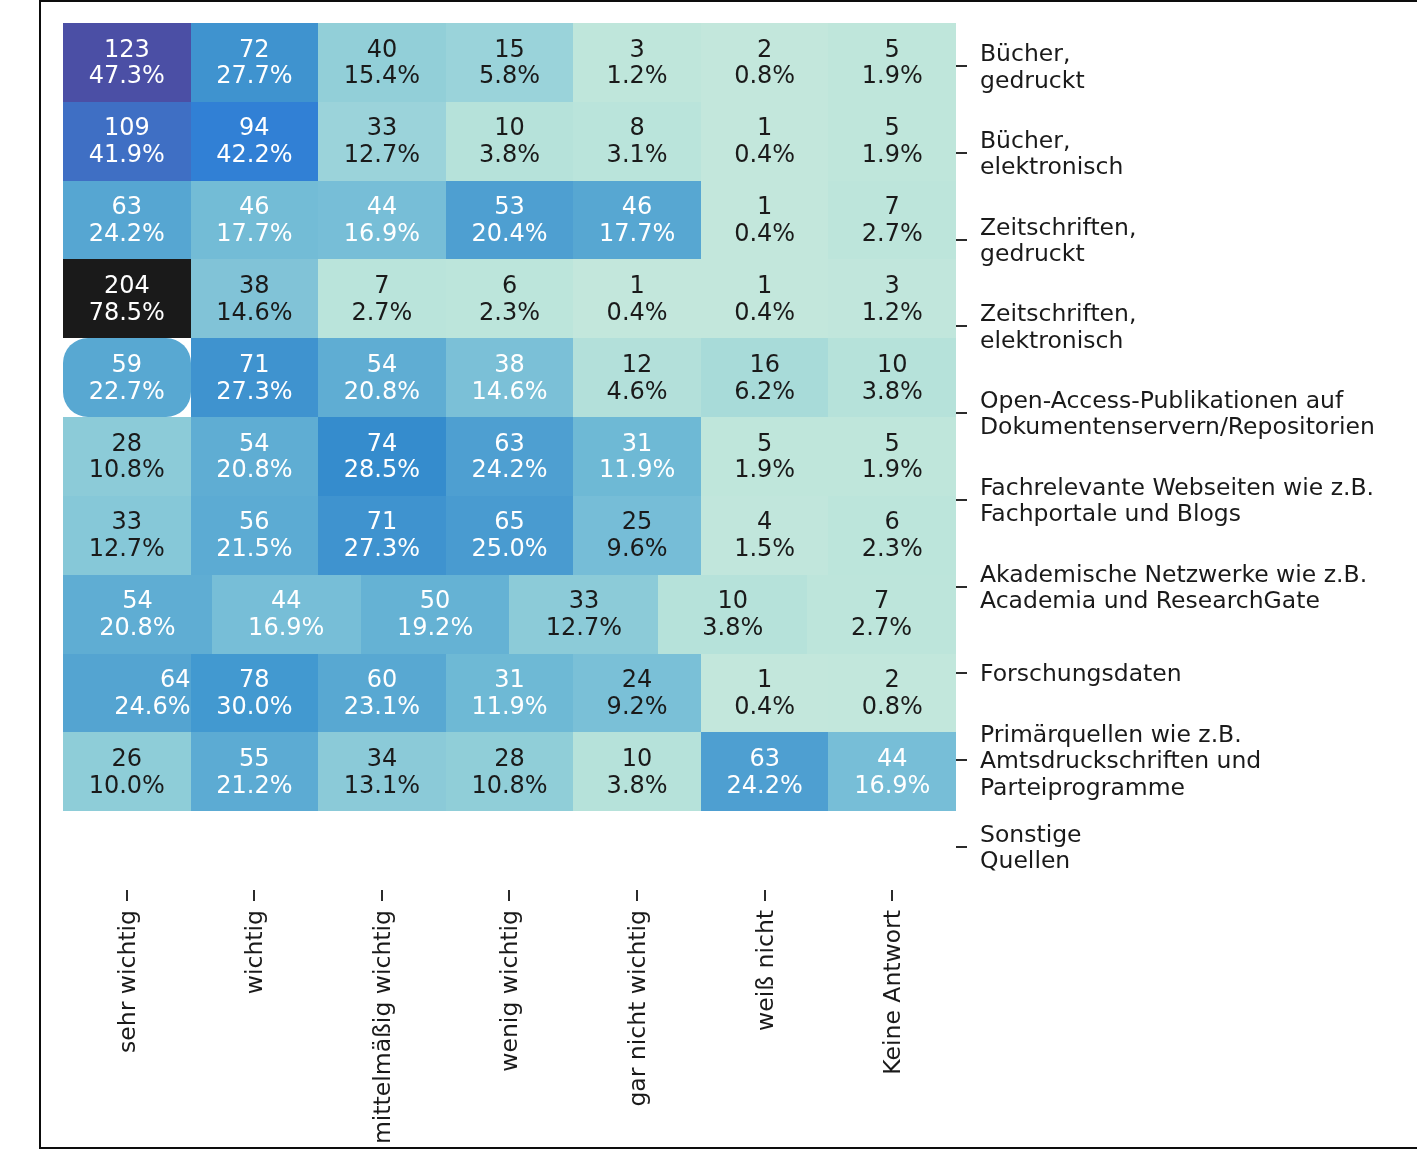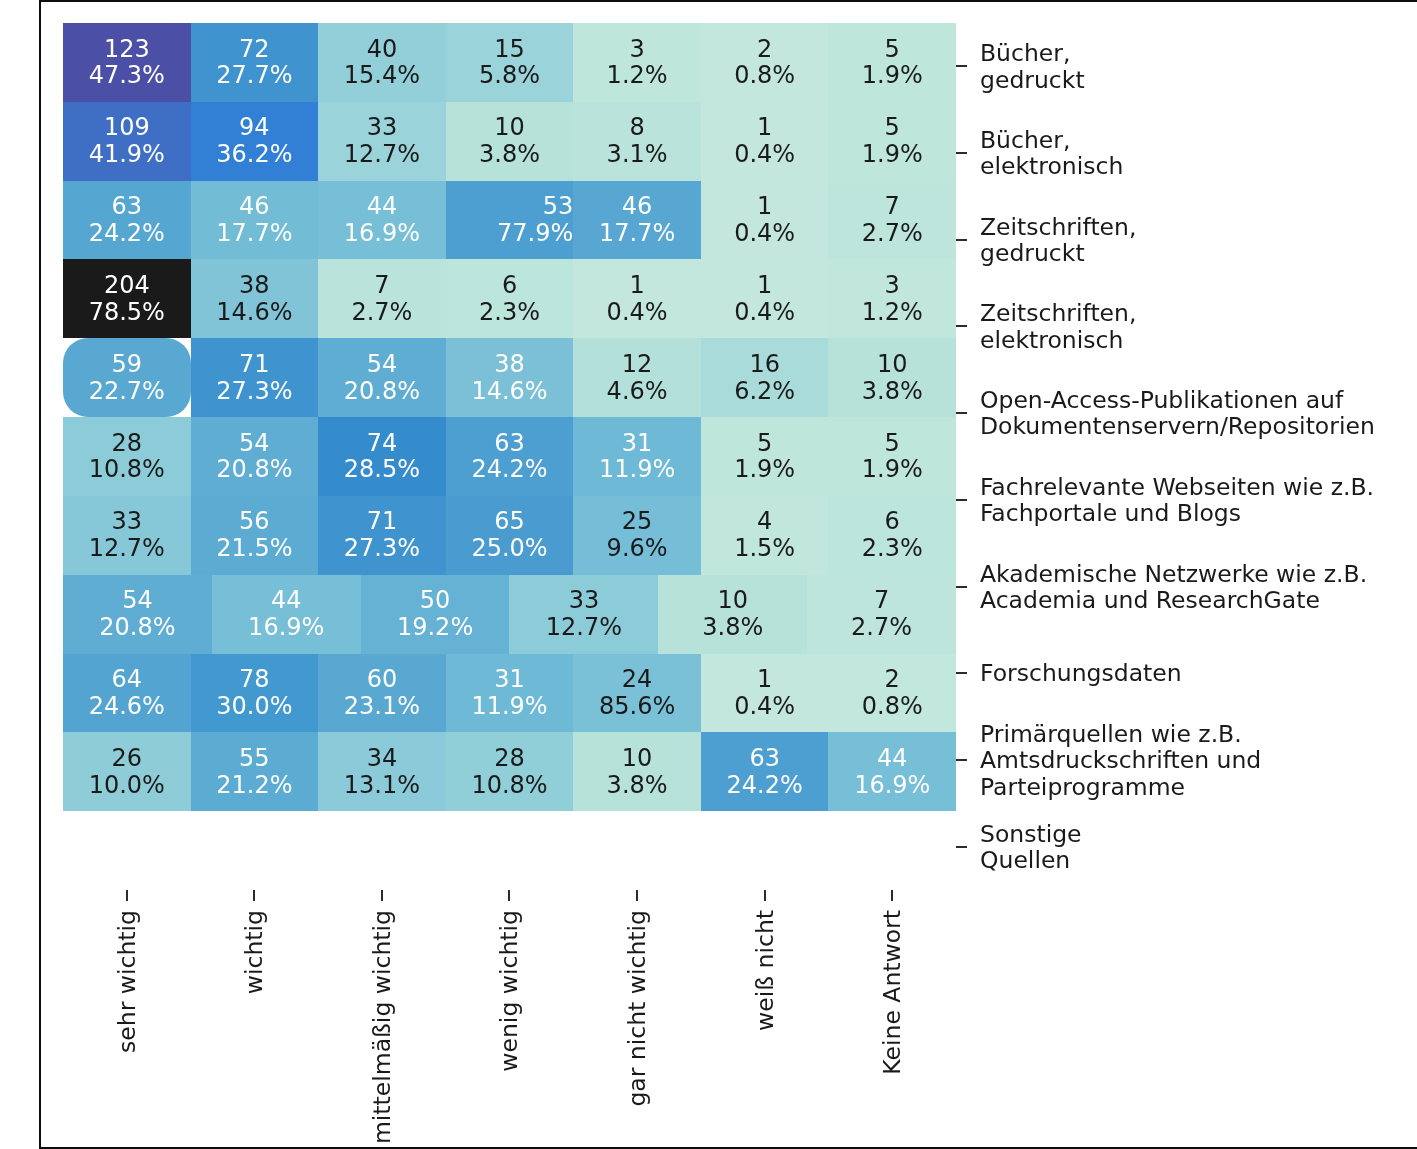--- a/index.html
+++ b/index.html
@@ -151,21 +151,21 @@
           <span class="v-pct">1.9%</span>
         </div>
       </div>
       <div class="hm-row">
         <div class="hm-cell" style="background: rgb(63, 111, 196); color: rgb(255, 255, 255);">
           <span class="v-count">109</span>
           <span class="v-pct">41.9%</span>
         </div>
         <div class="hm-cell" style="background: rgb(49, 128, 213); color: rgb(255, 255, 255);">
           <span class="v-count">94</span>
-          <span class="v-pct">36.2%</span>
+          <span class="v-pct">42.2%</span>
         </div>
         <div class="hm-cell" style="background: rgb(155, 211, 218); color: rgb(26, 26, 26);">
           <span class="v-count">33</span>
           <span class="v-pct">12.7%</span>
         </div>
         <div class="hm-cell" style="background: rgb(182, 226, 218); color: rgb(26, 26, 26);">
           <span class="v-count">10</span>
           <span class="v-pct">3.8%</span>
         </div>
         <div class="hm-cell" style="background: rgb(186, 228, 219); color: rgb(26, 26, 26);">
@@ -187,23 +187,23 @@
           <span class="v-pct">24.2%</span>
         </div>
         <div class="hm-cell" style="background: rgb(115, 188, 214); color: rgb(255, 255, 255);">
           <span class="v-count">46</span>
           <span class="v-pct">17.7%</span>
         </div>
         <div class="hm-cell" style="background: rgb(119, 190, 215); color: rgb(255, 255, 255);">
           <span class="v-count">44</span>
           <span class="v-pct">16.9%</span>
         </div>
-        <div class="hm-cell" style="background: rgb(78, 159, 209); color: rgb(255, 255, 255); align-items: flex-end;">
+        <div class="hm-cell" style="background: rgb(78, 159, 209); color: rgb(255, 255, 255);">
           <span class="v-count">53</span>
-          <span class="v-pct">77.9%</span>
+          <span class="v-pct">20.4%</span>
         </div>
         <div class="hm-cell" style="background: rgb(87, 167, 210); color: rgb(255, 255, 255);">
           <span class="v-count">46</span>
           <span class="v-pct">17.7%</span>
         </div>
         <div class="hm-cell" style="background: rgb(195, 231, 220); color: rgb(26, 26, 26);">
           <span class="v-count">1</span>
           <span class="v-pct">0.4%</span>
         </div>
         <div class="hm-cell" style="background: rgb(189, 229, 219); color: rgb(26, 26, 26);">
@@ -351,39 +351,39 @@
         <div class="hm-cell" style="background: rgb(182, 226, 218); color: rgb(26, 26, 26);">
           <span class="v-count">10</span>
           <span class="v-pct">3.8%</span>
         </div>
         <div class="hm-cell" style="background: rgb(189, 229, 219); color: rgb(26, 26, 26);">
           <span class="v-count">7</span>
           <span class="v-pct">2.7%</span>
         </div>
       </div>
       <div class="hm-row">
-        <div class="hm-cell" style="background: rgb(84, 164, 209); color: rgb(255, 255, 255);">
+        <div class="hm-cell" style="background: rgb(84, 164, 209); color: rgb(255, 255, 255); align-items: flex-end;">
           <span class="v-count">64</span>
           <span class="v-pct">24.6%</span>
         </div>
         <div class="hm-cell" style="background: rgb(66, 153, 208); color: rgb(255, 255, 255);">
           <span class="v-count">78</span>
           <span class="v-pct">30.0%</span>
         </div>
         <div class="hm-cell" style="background: rgb(88, 168, 210); color: rgb(255, 255, 255);">
           <span class="v-count">60</span>
           <span class="v-pct">23.1%</span>
         </div>
         <div class="hm-cell" style="background: rgb(110, 185, 213); color: rgb(255, 255, 255);">
           <span class="v-count">31</span>
           <span class="v-pct">11.9%</span>
         </div>
         <div class="hm-cell" style="background: rgb(122, 192, 215); color: rgb(26, 26, 26);">
           <span class="v-count">24</span>
-          <span class="v-pct">85.6%</span>
+          <span class="v-pct">9.2%</span>
         </div>
         <div class="hm-cell" style="background: rgb(195, 231, 220); color: rgb(26, 26, 26);">
           <span class="v-count">1</span>
           <span class="v-pct">0.4%</span>
         </div>
         <div class="hm-cell" style="background: rgb(194, 231, 220); color: rgb(26, 26, 26);">
           <span class="v-count">2</span>
           <span class="v-pct">0.8%</span>
         </div>
       </div>

